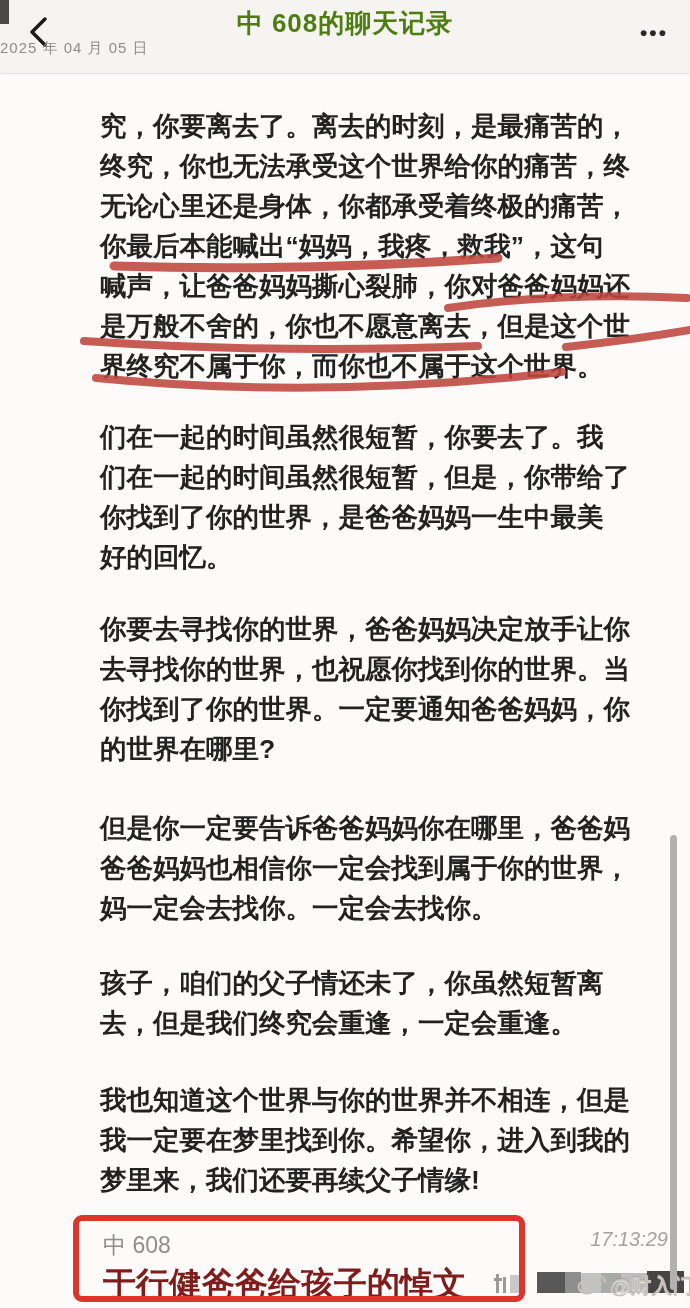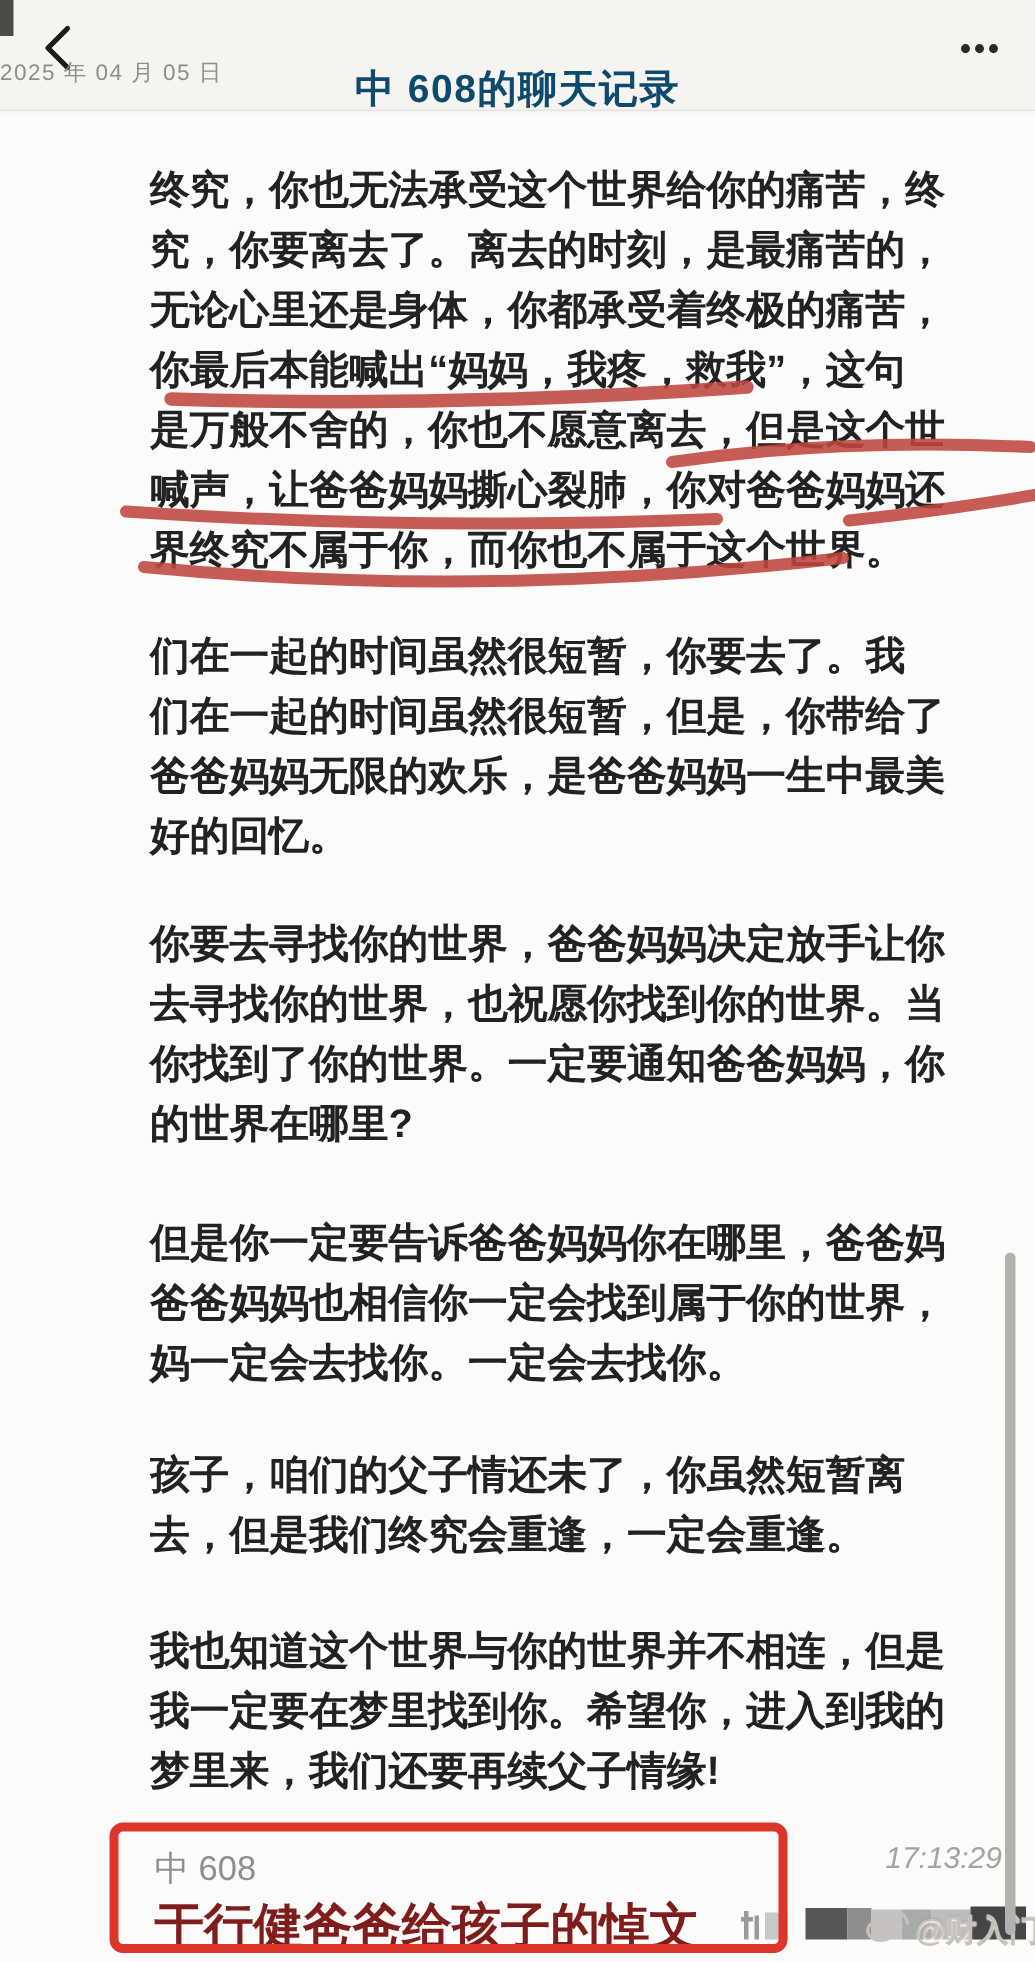--- a/index.html
+++ b/index.html
@@ -17,22 +17,22 @@
     box-shadow:0 1px 3px rgba(0,0,0,.04);
     z-index:5;
   }
   .back-btn {
     position:absolute; left:18px; top:13px; width:40px; height:40px;
     display:flex; align-items:center; justify-content:center; cursor:pointer;
     background:none; border:none;
   }
   .hdr-title {
     position:absolute; top:6px; left:0; width:100%;
-    text-align:center; font-size:26px; font-weight:700; color:#0c4a6e;
-    letter-spacing:1px; white-space:nowrap;margin-top:36px;
+    text-align:center; font-size:26px; font-weight:700; color:#4d7c0f;
+    letter-spacing:1px; white-space:nowrap;
   }
   .hdr-date {
     position:absolute; top:39px; left:0; width:100%;
     text-align:left; font-size:15px; color:#8f8d8a; letter-spacing:1px;
   }
   .more-btn {
     position:absolute; right:22px; top:18px; height:30px;
     background:none; border:none; cursor:pointer;
     font-size:21px; font-weight:700; color:#2a2a2a; letter-spacing:2px;
     line-height:30px;
@@ -101,33 +101,33 @@
         </svg>
       </span>
     </button>
     <div class="hdr-title">中 608的聊天记录</div>
     <div class="hdr-date">2025 年 04 月 05 日</div>
     <button class="more-btn"><span>•••</span></button>
   </div>
   <div class="corner-artifact"></div>
 
   <div class="para" style="top:106px">
+    <div class="line">究，你要离去了。离去的时刻，是最痛苦的，</div>
     <div class="line">终究，你也无法承受这个世界给你的痛苦，终</div>
-    <div class="line">究，你要离去了。离去的时刻，是最痛苦的，</div>
     <div class="line">无论心里还是身体，你都承受着终极的痛苦，</div>
     <div class="line">你最后本能喊出“妈妈，我疼，救我”，这句</div>
+    <div class="line">喊声，让爸爸妈妈撕心裂肺，你对爸爸妈妈还</div>
     <div class="line">是万般不舍的，你也不愿意离去，但是这个世</div>
-    <div class="line">喊声，让爸爸妈妈撕心裂肺，你对爸爸妈妈还</div>
     <div class="line">界终究不属于你，而你也不属于这个世界。</div>
   </div>
 
   <div class="para" style="top:417px">
     <div class="line">们在一起的时间虽然很短暂，你要去了。我</div>
     <div class="line">们在一起的时间虽然很短暂，但是，你带给了</div>
-    <div class="line">爸爸妈妈无限的欢乐，是爸爸妈妈一生中最美</div>
+    <div class="line">你找到了你的世界，是爸爸妈妈一生中最美</div>
     <div class="line">好的回忆。</div>
   </div>
 
   <div class="para" style="top:609px">
     <div class="line">你要去寻找你的世界，爸爸妈妈决定放手让你</div>
     <div class="line">去寻找你的世界，也祝愿你找到你的世界。当</div>
     <div class="line">你找到了你的世界。一定要通知爸爸妈妈，你</div>
     <div class="line">的世界在哪里?</div>
   </div>
 

